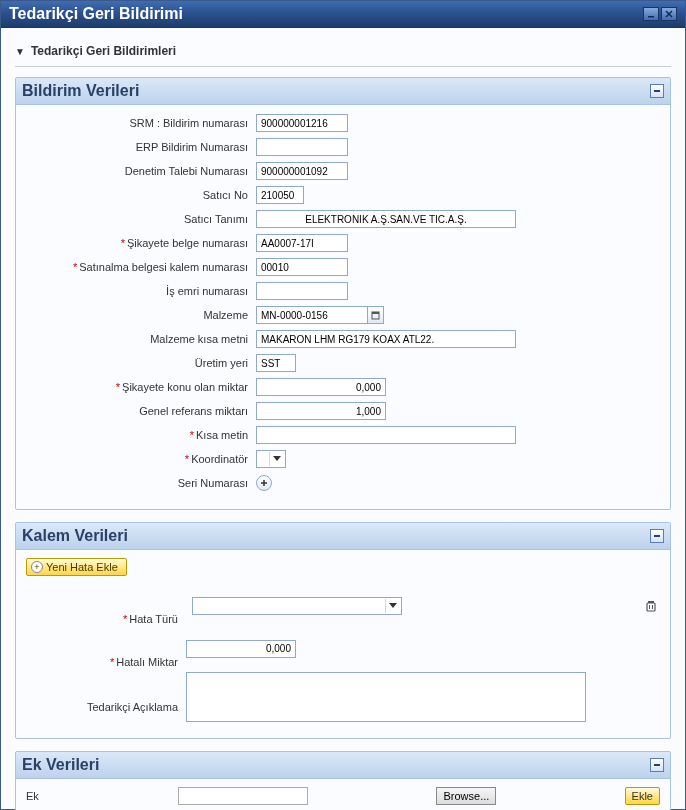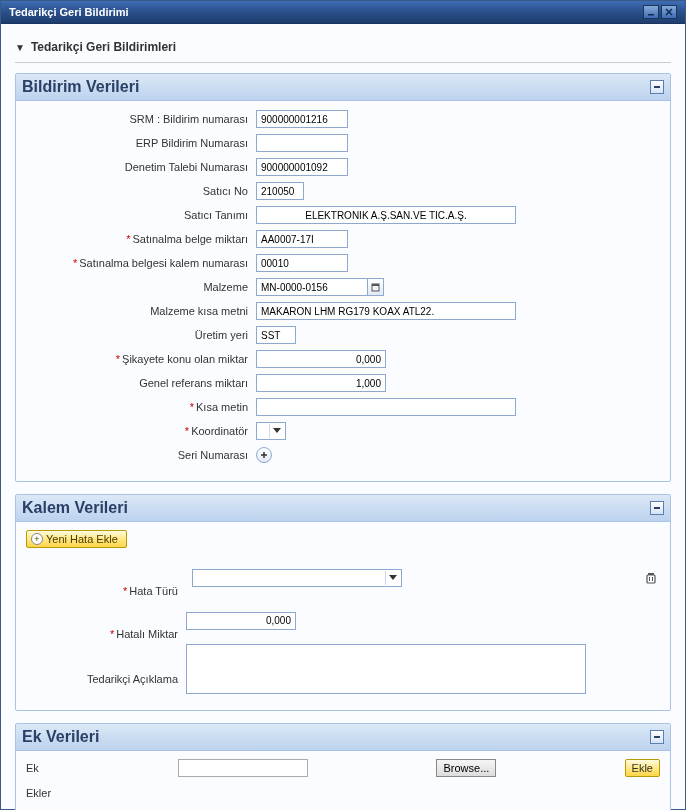--- a/index.html
+++ b/index.html
@@ -14,21 +14,21 @@
     width: 686px;
     height: 810px;
     border: 1px solid #3b5a8a;
     background: #fafcff;
     position: relative;
   }
   .titlebar {
     background: linear-gradient(to bottom, #3e6db5 0%, #2a4f8a 50%, #1e3d6e 100%);
     color: #fff;
     font-weight: bold;
-    font-size: 11px;
+    font-size: 16px;
     padding: 4px 8px;
     display: flex;
     align-items: center;
     justify-content: space-between;
     border-bottom: 1px solid #1a3560;
   }
   .titlebar-buttons {
     display: flex;
     gap: 2px;
   }
@@ -241,26 +241,30 @@
         </div>
         <div class="form-row">
           <div class="form-label">Satıcı No</div>
           <input class="form-input w-sat" value="210050" style="">
         </div>
         <div class="form-row">
           <div class="form-label">Satıcı Tanımı</div>
           <input class="form-input w-long text-center" value="ELEKTRONİK A.Ş.SAN.VE TİC.A.Ş." style="">
         </div>
         <div class="form-row">
-          <div class="form-label"><span class="req">*</span><span>Satınalma belge miktarı</span></div>
+          <div class="form-label"><span class="req">*</span><span>Şikayete belge numarası</span></div>
           <input class="form-input w-std" value="AA0007-17I" style="">
         </div>
         <div class="form-row">
           <div class="form-label"><span class="req">*</span><span>Satınalma belgesi kalem numarası</span></div>
           <input class="form-input w-std" value="00010" style="">
+        </div>
+        <div class="form-row">
+          <div class="form-label">İş emri numarası</div>
+          <input class="form-input w-std" value="" style="">
         </div>
         <div class="form-row">
           <div class="form-label">Malzeme</div>
           <div class="input-with-icon">
             <input class="form-input" style="width: 112px;" value="MN-0000-0156">
             <div class="icon-btn">
               <svg width="9" height="9">
                   <rect x="1" y="1" width="7" height="7" fill="none" stroke="#555" stroke-width="1"></rect>
                   <rect x="1" y="1" width="7" height="2" fill="#555"></rect>
                 </svg>

